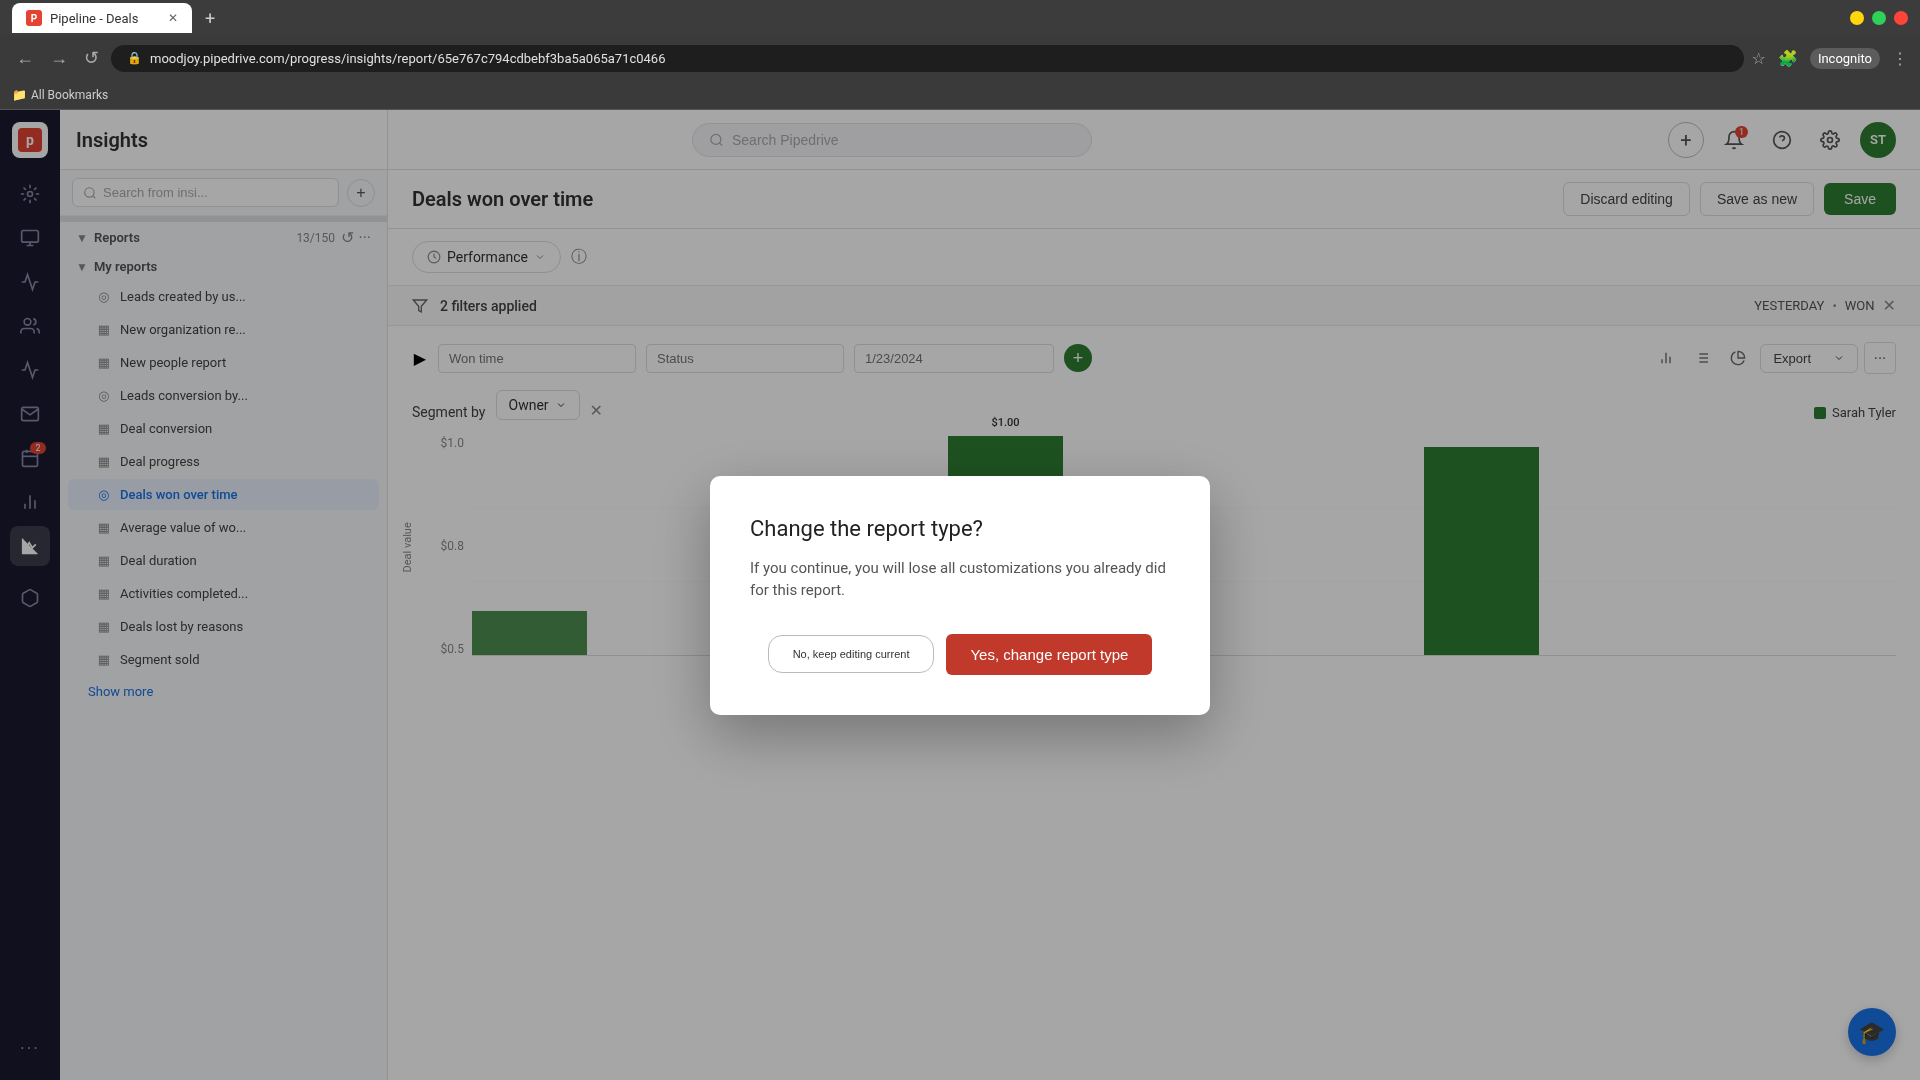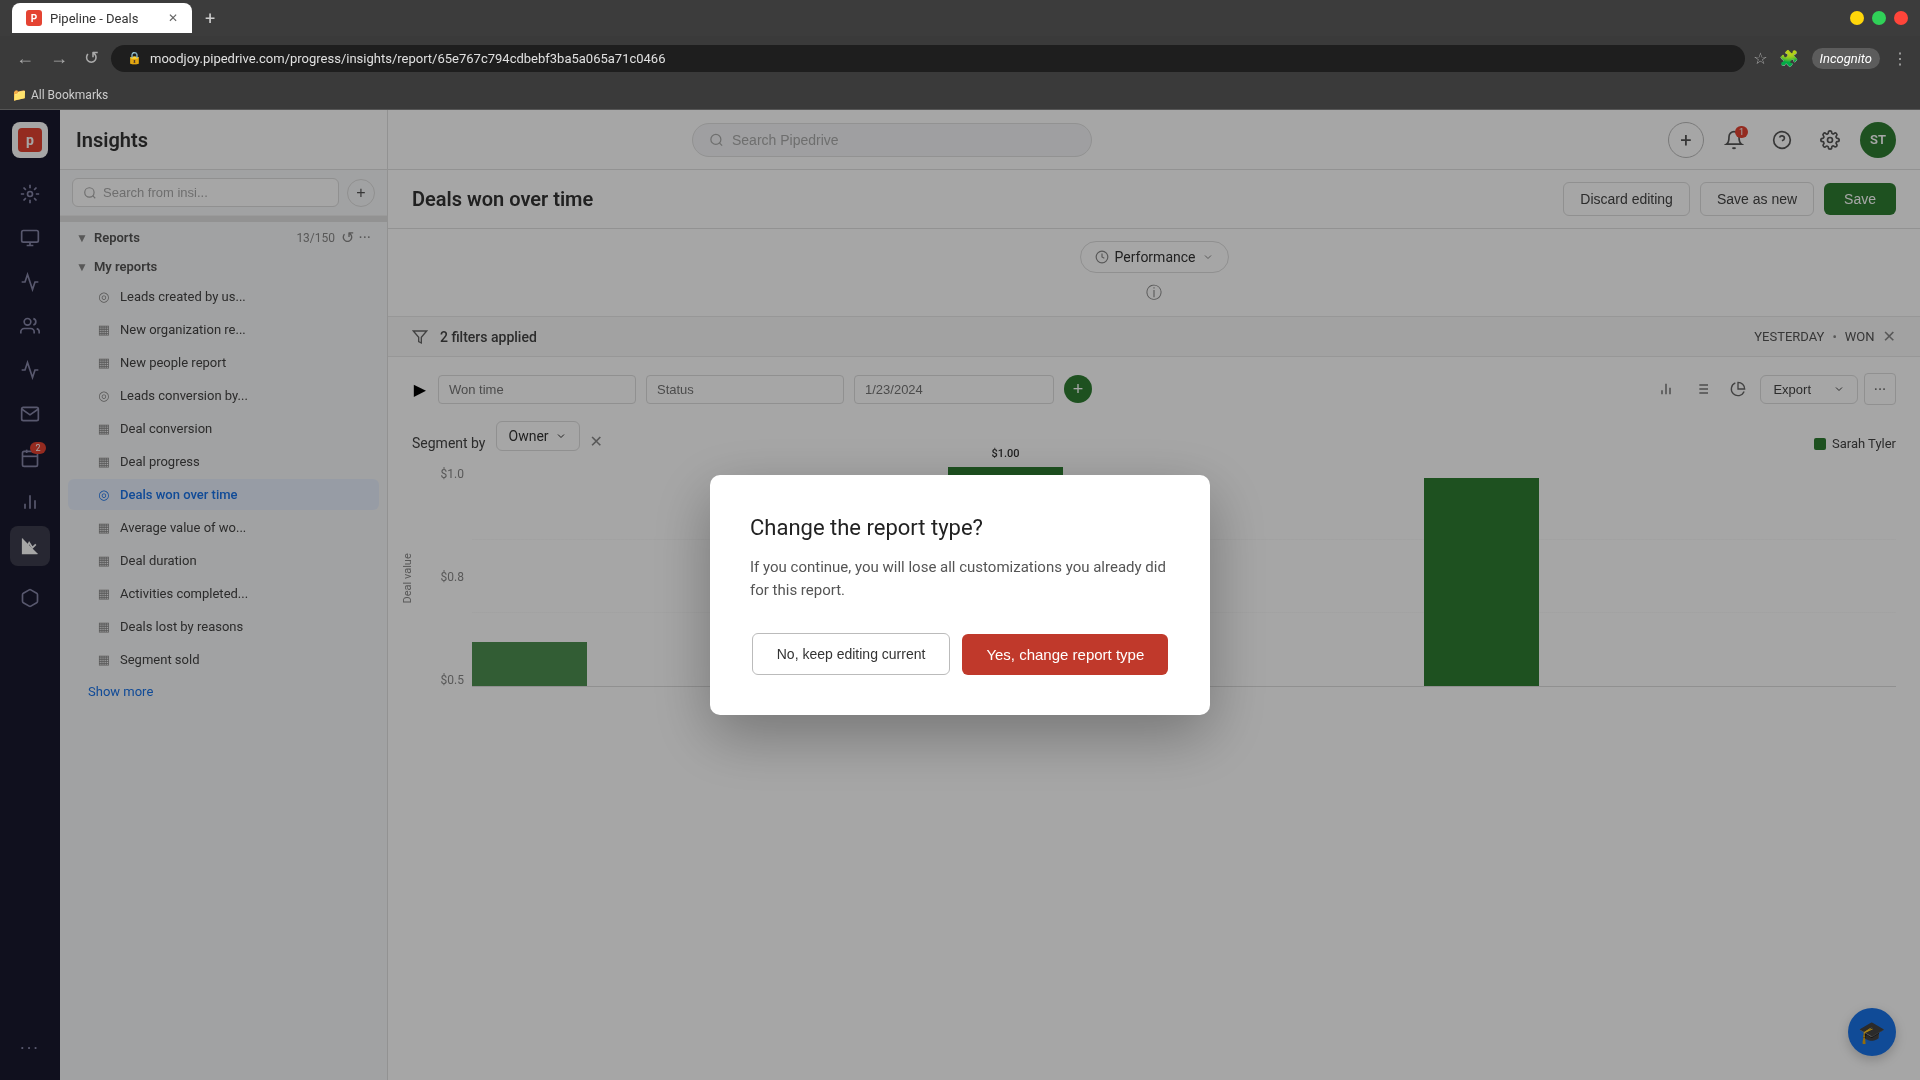--- a/index.html
+++ b/index.html
@@ -69,21 +69,21 @@
     .avatar-btn { width: 36px; height: 36px; border-radius: 50%; background: #2e7d32; color: white; display: flex; align-items: center; justify-content: center; font-size: 13px; font-weight: 600; cursor: pointer; }
     .add-btn { width: 36px; height: 36px; border-radius: 50%; background: transparent; border: 1.5px solid #bbb; display: flex; align-items: center; justify-content: center; cursor: pointer; color: #555; font-size: 20px; }
 
     .report-header { background: white; border-bottom: 1px solid #e0e0e0; padding: 12px 24px; display: flex; align-items: center; gap: 16px; }
     .report-title { font-size: 20px; font-weight: 600; color: #333; flex: 1; }
     .report-actions { display: flex; align-items: center; gap: 10px; }
     .btn-discard { background: white; border: 1px solid #ddd; border-radius: 6px; padding: 8px 16px; font-size: 14px; color: #444; cursor: pointer; }
     .btn-save-new { background: white; border: 1px solid #ddd; border-radius: 6px; padding: 8px 16px; font-size: 14px; color: #444; cursor: pointer; }
     .btn-save { background: #2e7d32; border: none; border-radius: 6px; padding: 8px 20px; font-size: 14px; color: white; cursor: pointer; font-weight: 500; }
 
-    .report-toolbar { background: white; padding: 12px 24px; display: flex; align-items: center; gap: 10px; border-bottom: 1px solid #e8e8e8; flex-direction: column; }
+    .report-toolbar { background: white; padding: 12px 24px; display: flex; align-items: center; gap: 10px; border-bottom: 1px solid #e8e8e8; }
     .performance-btn { display: flex; align-items: center; gap: 6px; border: 1px solid #ddd; border-radius: 20px; padding: 7px 14px; font-size: 14px; color: #333; cursor: pointer; background: white; }
     .info-icon { color: #888; font-size: 16px; cursor: pointer; }
 
     .filter-bar { background: #f9f9f9; border-bottom: 1px solid #e8e8e8; padding: 10px 24px; display: flex; align-items: center; gap: 12px; }
     .filter-label { font-size: 14px; color: #444; font-weight: 500; }
     .filter-date { margin-left: auto; display: flex; align-items: center; gap: 8px; font-size: 13px; color: #555; }
     .filter-date-x { cursor: pointer; color: #888; font-size: 16px; }
 
     .chart-area { flex: 1; padding: 16px 24px; overflow-y: auto; background: white; position: relative; }
     .chart-filters-row { display: flex; align-items: center; gap: 10px; margin-bottom: 16px; }
@@ -101,21 +101,21 @@
     .segment-x { cursor: pointer; color: #888; font-size: 16px; }
     .legend-item { display: flex; align-items: center; gap: 6px; margin-left: auto; font-size: 13px; color: #444; }
     .legend-color { width: 12px; height: 12px; border-radius: 2px; }
 
     
     .modal-overlay { position: fixed; top: 110px; left: 0; right: 0; bottom: 0; background: rgba(0,0,0,0.35); display: flex; align-items: center; justify-content: center; z-index: 1000; }
     .modal { background: white; border-radius: 10px; padding: 40px; width: 500px; box-shadow: 0 20px 60px rgba(0,0,0,0.3); }
     .modal-title { font-size: 22px; font-weight: 400; color: #222; margin-bottom: 16px; }
     .modal-body { font-size: 15px; color: #555; line-height: 1.5; margin-bottom: 32px; }
     .modal-actions { display: flex; align-items: center; justify-content: center; gap: 12px; }
-    .btn-modal-cancel { background: white; border: 1.5px solid #bbb; border-radius: 6px; padding: 12px 24px; font-size: 14px; color: #333; cursor: pointer; }
+    .btn-modal-cancel { background: white; border: 1.5px solid #bbb; border-radius: 14px; padding: 12px 24px; font-size: 11px; color: #333; cursor: pointer; }
     .btn-modal-confirm { background: #c0392b; border: none; border-radius: 6px; padding: 12px 24px; font-size: 15px; color: white; cursor: pointer; font-weight: 500; }
 
     
     .sidebar::-webkit-scrollbar { width: 4px; }
     .sidebar::-webkit-scrollbar-thumb { background: #ccc; border-radius: 2px; }
 
     .help-btn { position: fixed; bottom: 24px; right: 24px; width: 48px; height: 48px; border-radius: 50%; background: #1a73e8; color: white; display: flex; align-items: center; justify-content: center; font-size: 22px; cursor: pointer; box-shadow: 0 4px 12px rgba(0,0,0,0.2); z-index: 500; }
   </style>
 </head>
 <body>
@@ -142,21 +142,21 @@
     <button class="browser-nav-btn">←</button>
     <button class="browser-nav-btn">→</button>
     <button class="browser-nav-btn">↺</button>
     <div class="address-bar">
       <span class="address-bar-lock">🔒</span>
       <span class="address-bar-url">moodjoy.pipedrive.com/progress/insights/report/65e767c794cdbebf3ba5a065a71c0466</span>
     </div>
     <div class="browser-toolbar-actions">
       <span style="cursor:pointer;">☆</span>
       <span style="cursor:pointer;">🧩</span>
-      <span style="cursor:pointer; font-size:13px; background:#5c5c5c; color:white; padding:3px 8px; border-radius:12px;font-style:italic;">Incognito</span>
+      <span style="cursor:pointer; font-size:13px; background:#5c5c5c; color:white; padding:3px 8px; border-radius:12px;">Incognito</span>
       <span style="cursor:pointer;">⋮</span>
     </div>
   </div>
   <div class="bookmarks-bar">
     <span>📁</span>
     <span style="margin-left:4px;">All Bookmarks</span>
   </div>
 </div>
 
 <div class="app-container">

